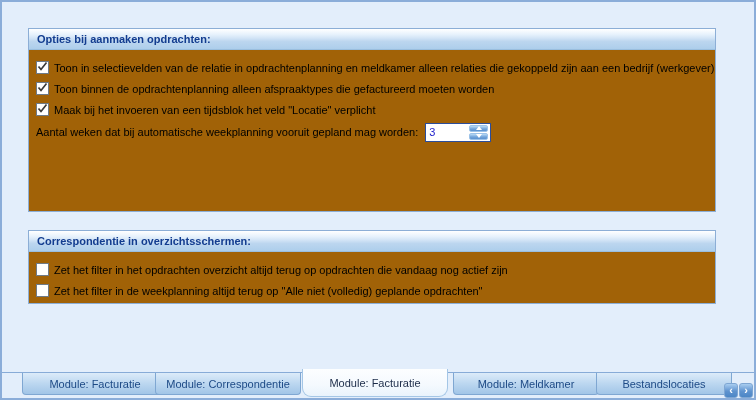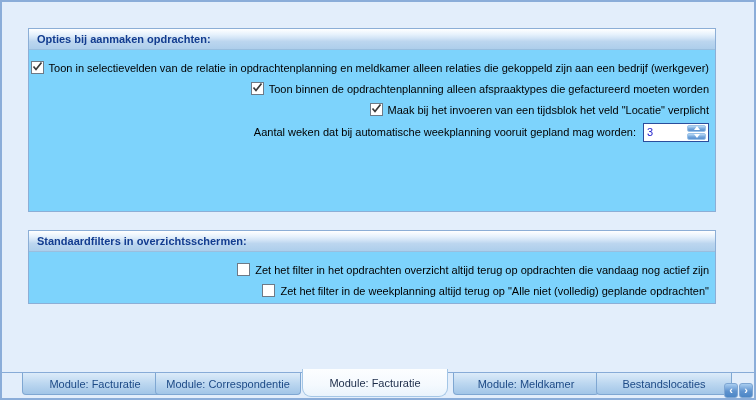--- a/index.html
+++ b/index.html
@@ -1,28 +1,28 @@
 <!DOCTYPE html>
 <html><head>
 <meta charset="utf-8">
 <style>
   html,body{margin:0;padding:0;background:#fff;}
   body{width:756px;height:400px;position:relative;font-family:"Liberation Sans",sans-serif;font-size:11px;color:#000;}
   .window{position:absolute;left:0;top:0;width:752px;height:396px;border:2px solid #8badd9;background:#e3eefb;}
   .content{position:absolute;left:0;top:0;width:752px;height:370px;border-bottom:1px solid #87abd7;background:#e3eefb;}
 
-  .groupbox{position:absolute;left:26px;width:688px;border:1px solid #8caed6;background:#7dd3fc;box-sizing:border-box;}
+  .groupbox{position:absolute;left:26px;width:688px;border:1px solid #8caed6;background:#a16207;box-sizing:border-box;}
   .gb-one{top:26px;height:184px;}
   .gb-two{top:228px;height:74px;}
   .gb-header{height:20px;line-height:20px;padding-left:8px;font-weight:bold;color:#123c8f;
     background:linear-gradient(180deg,#ffffff 0%,#e6f1fc 28%,#d2e4f6 46%,#bcd6ef 62%,#adceeb 100%);
     border-bottom:1px solid #9abede;}
   .gb-body{padding:7px 6px 0 7px;}
 
-  .row{display:flex;align-items:center;height:21px;white-space:nowrap;justify-content:flex-end;}
+  .row{display:flex;align-items:center;height:21px;white-space:nowrap;}
   .row-weeks{height:24px;}
   .checkbox{width:13px;height:13px;box-sizing:border-box;background:#fff;border:1px solid #6e7a87;
     margin-right:5px;flex:0 0 auto;display:flex;align-items:center;justify-content:center;}
   .checkbox svg{display:none;width:11px;height:11px;margin-top:-2px;}
   .checkbox.checked svg{display:block;}
   .cb-label{color:#000;}
   .plain-label{color:#000;}
 
   .spinbox{display:inline-flex;align-items:center;margin-left:7px;width:66px;height:19px;box-sizing:border-box;
     border:1px solid #2b4d9b;background:#fff;position:relative;}
@@ -95,21 +95,21 @@
                 </span>
             </span>
           </span>
         </div>
 
 
       </div>
     </div>
 
     <div class="groupbox gb-two">
-      <div class="gb-header">Standaardfilters in overzichtsschermen:</div>
+      <div class="gb-header">Correspondentie in overzichtsschermen:</div>
       <div class="gb-body">
 
         <div class="row">
           <span class="checkbox"></span>
           <span class="cb-label">Zet het filter in het opdrachten overzicht altijd terug op opdrachten die vandaag nog actief zijn</span>
         </div>
 
         <div class="row">
           <span class="checkbox"></span>
           <span class="cb-label">Zet het filter in de weekplanning altijd terug op "Alle niet (volledig) geplande opdrachten"</span>

